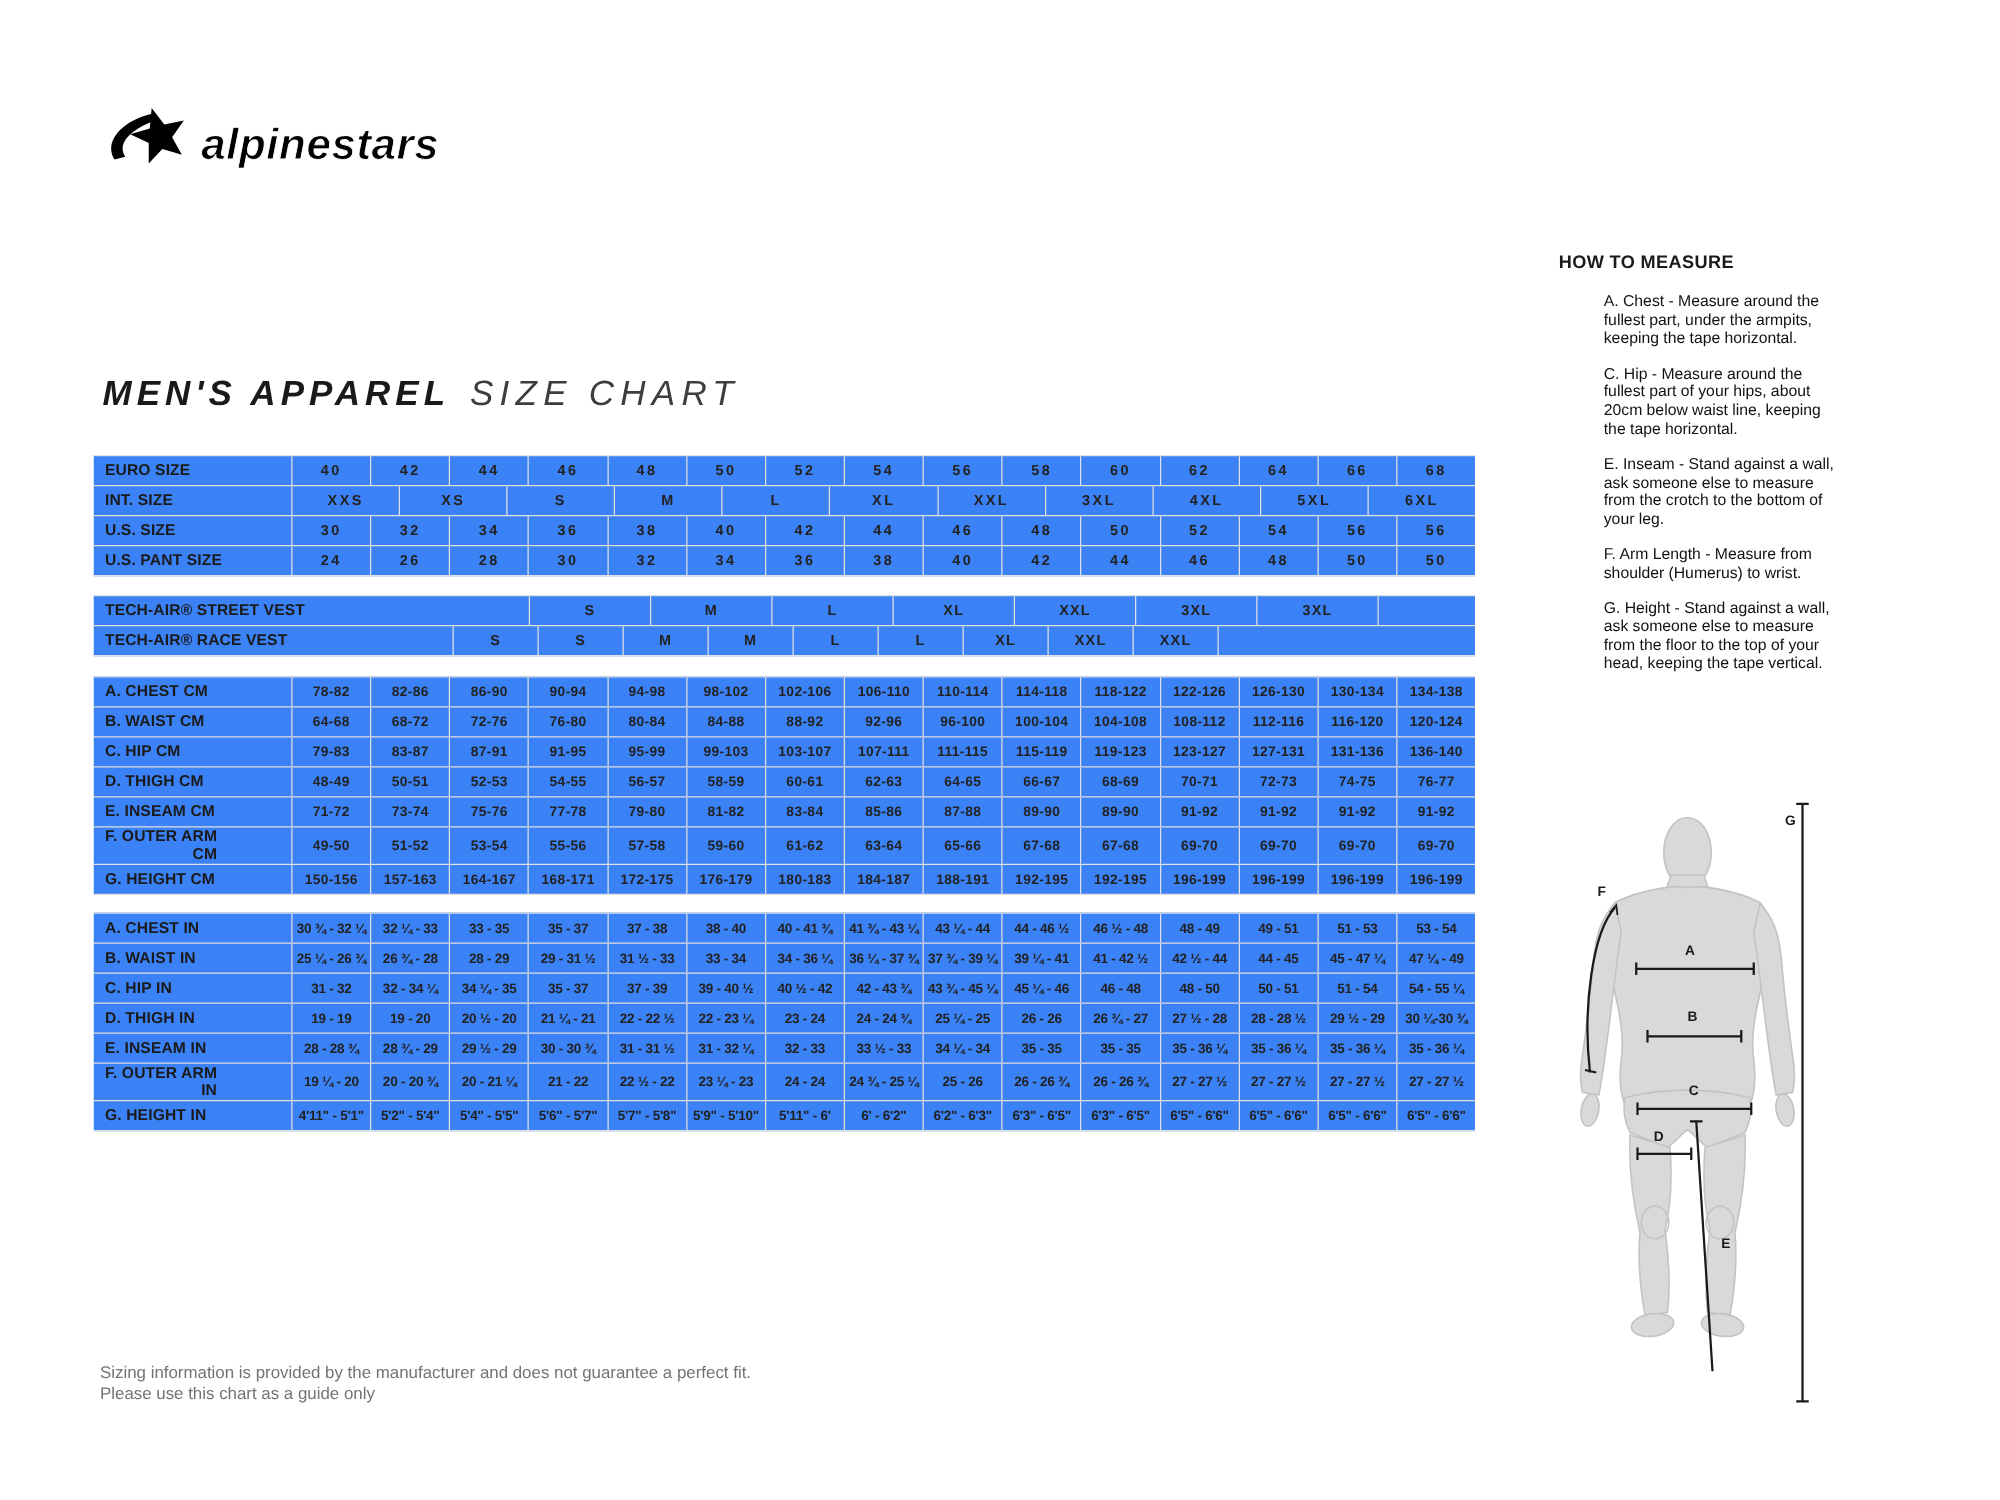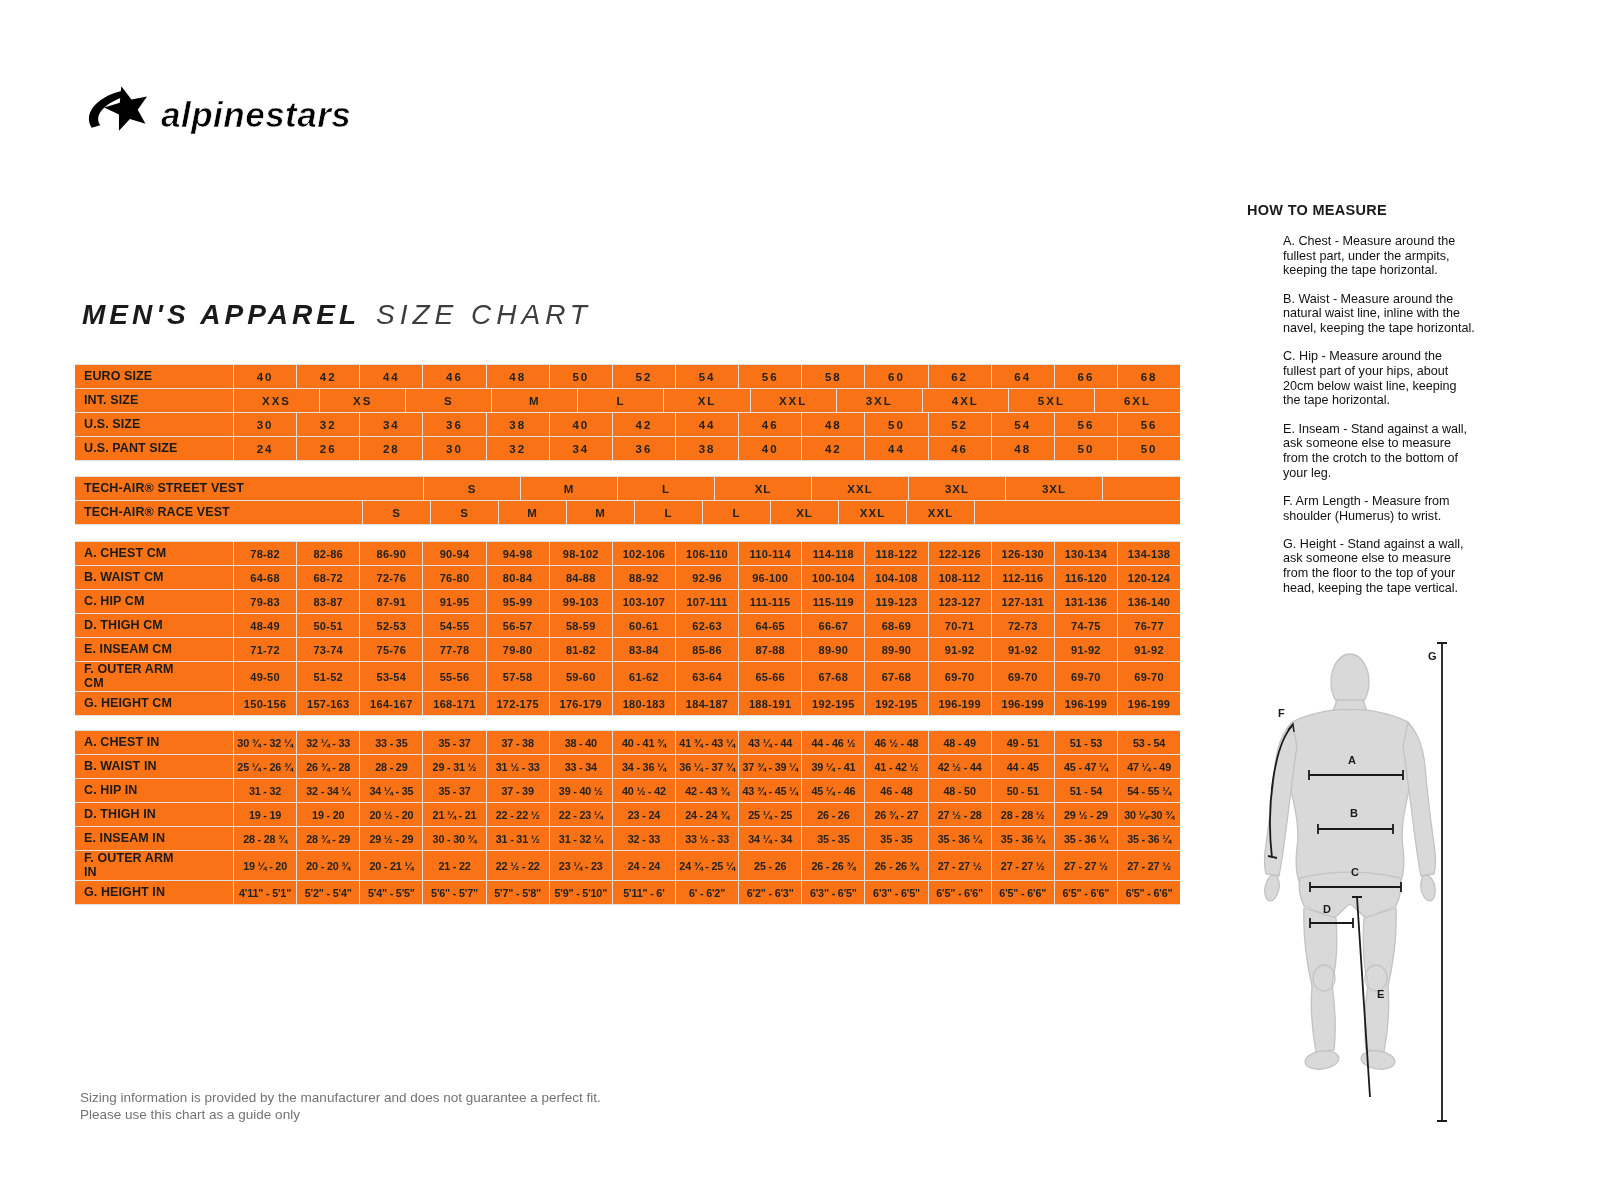--- a/index.html
+++ b/index.html
@@ -5,25 +5,25 @@
   :root{ --grid:#e0e0e0; --ink:#1a1a1a; --silhouette:#d9d9d9; --silhouette-stroke:#c3c3c3; }
   *{margin:0;padding:0;box-sizing:border-box;}
   html,body{width:1600px;height:1200px;background:#fff;font-family:"Liberation Sans",sans-serif;color:var(--ink);position:relative;overflow:hidden;}
 
   #logo{position:absolute;left:85px;top:76px;}
 
   #page-title{position:absolute;left:82px;top:299px;font-style:italic;font-size:28px;white-space:nowrap;}
   #page-title .title-main{font-weight:800;letter-spacing:4px;margin-right:16px;}
   #page-title .title-sub{font-weight:400;letter-spacing:5px;color:#3d3d3d;}
 
-  .block{position:absolute;left:75px;width:1105px;border-top:1px solid var(--grid);background:#f97316;}
+  .block{position:absolute;left:75px;width:1105px;border-top:1px solid var(--grid);background:#3b82f6;}
   #block-sizes{top:364px;} #block-tech{top:476px;} #block-cm{top:541px;} #block-in{top:730px;}
 
   .row{display:flex;height:24px;border-bottom:1px solid var(--grid);align-items:stretch;}
-  .row.tall{height:30px;}
+  .row.tall{height:30px;text-align:right;}
   .row-label{width:110px;flex:0 0 110px;display:flex;align-items:center;font-weight:700;font-size:12.5px;line-height:1.05;letter-spacing:0.1px;padding-left:9px;white-space:pre;overflow:visible;}
   .cells{flex:1;display:flex;min-width:0;margin-left:48px;}
   .cell{border-left:1px solid var(--grid);display:flex;align-items:center;justify-content:center;font-size:11px;font-weight:600;color:#222;flex:1 1 0;min-width:0;white-space:nowrap;}
   .cell.fixed{flex:0 0 auto;}
   #block-sizes .cell{letter-spacing:2px;font-size:11.5px;}
   #block-tech .cell{letter-spacing:1px;font-size:11.5px;}
   #block-cm .cell{letter-spacing:0.3px;}
   #block-in .cell{letter-spacing:-0.2px;font-size:10.8px;}
   .spacer{flex:0 0 auto;}
   .spacer.end{flex:1 1 auto;border-left:1px solid var(--grid);}
@@ -448,21 +448,20 @@
         <div class="cell">6'5" - 6'6"</div>
         <div class="cell">6'5" - 6'6"</div>
       </div>
     </div>
   </div>
 
 <div id="howto">
   <h3>HOW TO MEASURE</h3>
   <div id="howto-items">
       <p>A. Chest - Measure around the fullest part, under the armpits, keeping the tape horizontal.</p>
-      <p>B. Waist - Measure around the natural waist line, inline with the navel, keeping the tape horizontal.</p>
       <p>C. Hip - Measure around the fullest part of your hips, about 20cm below waist line, keeping the tape horizontal.</p>
       <p>E. Inseam - Stand against a wall, ask someone else to measure from the crotch to the bottom of your leg.</p>
       <p>F. Arm Length - Measure from shoulder (Humerus) to wrist.</p>
       <p>G. Height - Stand against a wall, ask someone else to measure from the floor to the top of your head, keeping the tape vertical.</p>
     </div>
 </div>
 
 <div id="figure">
   <svg width="225" height="510" viewBox="0 0 225 510">
     <g fill="var(--silhouette)" stroke="var(--silhouette-stroke)" stroke-width="1.3">

